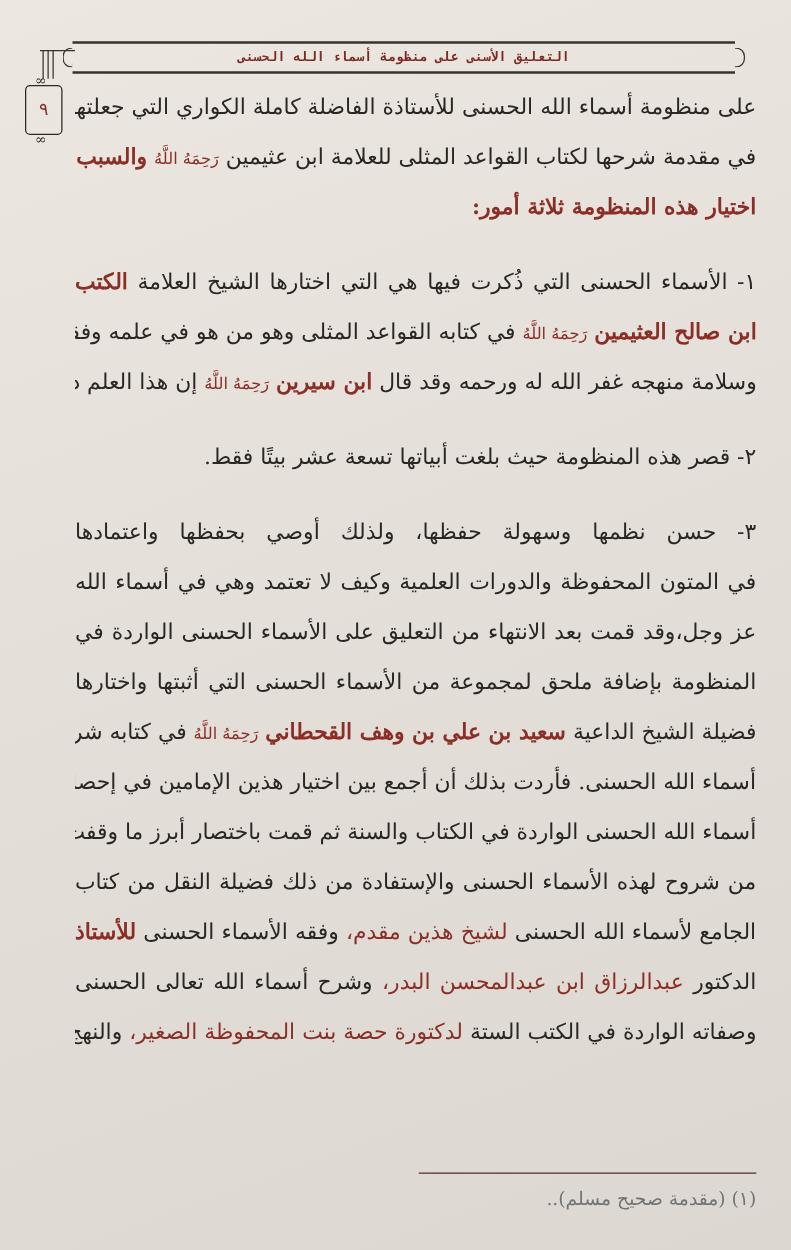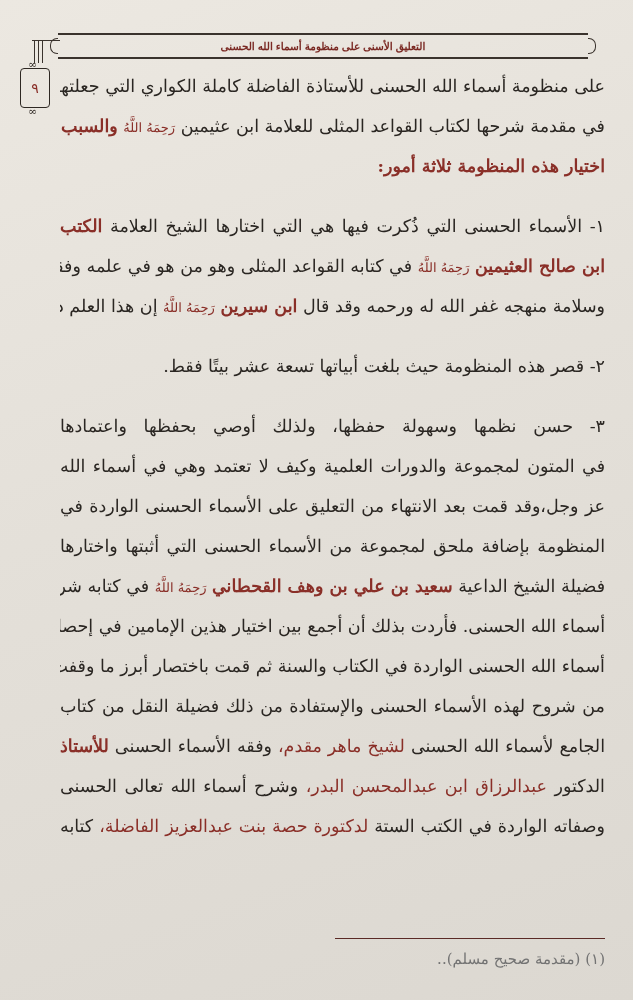--- a/index.html
+++ b/index.html
@@ -15,21 +15,21 @@
       border-top: 2px solid #3a332d; border-bottom: 2px solid #3a332d;
       display: flex; align-items: center; justify-content: center;
     }
     .header-frame::before, .header-frame::after {
       content: ""; position: absolute; top: 3px; height: 14px; width: 7px;
       border: 1.5px solid #3a332d;
     }
     .header-frame::before { left: -8px; border-right: none; border-radius: 7px 0 0 7px; }
     .header-frame::after { right: -8px; border-left: none; border-radius: 0 7px 7px 0; }
     .header-title {
-      font-family: Liberation Sans, sans-serif;
+      font-family: Liberation Mono, monospace;
       font-size: 10.5px; font-weight: bold; color: #7b2a24; direction: rtl;
     }
     .hanger {
       position: absolute; left: 32px; top: 40px; width: 28px; height: 25px;
     }
     .hanger .bar { position: absolute; left: 0; top: 0; width: 28px; border-top: 1.5px solid #3a332d; }
     .hanger .rod { position: absolute; top: 0; height: 23px; border-left: 1.5px solid #3a332d; }
     .page-badge {
       position: absolute; left: 20px; top: 68px; width: 28px; height: 38px;
       border: 1.5px solid #2e2823; border-radius: 4px;
@@ -105,44 +105,44 @@
     <span>إن هذا العلم دين</span>
   </div>
 
   <div class="gap"></div>
   <div class="line">
     <span>٢- قصر هذه المنظومة حيث بلغت أبياتها تسعة عشر بيتًا فقط.</span>
   </div>
 
   <div class="gap"></div>
   <div class="line justify"><span>٣- حسن نظمها وسهولة حفظها، ولذلك أوصي بحفظها واعتمادها</span></div>
-  <div class="line justify"><span>في المتون لمجموعة والدورات العلمية وكيف لا تعتمد وهي في أسماء الله</span></div>
+  <div class="line justify"><span>في المتون المحفوظة والدورات العلمية وكيف لا تعتمد وهي في أسماء الله</span></div>
   <div class="line justify"><span>عز وجل،وقد قمت بعد الانتهاء من التعليق على الأسماء الحسنى الواردة في</span></div>
   <div class="line justify"><span>المنظومة بإضافة ملحق لمجموعة من الأسماء الحسنى التي أثبتها واختارها</span></div>
   <div class="line justify">
     <span>فضيلة الشيخ الداعية</span>
     <span class="red bold">سعيد بن علي بن وهف القحطاني</span>
     <span class="honor">رَحِمَهُ اللَّهُ</span>
     <span>في كتابه شرح</span>
   </div>
   <div class="line justify"><span>أسماء الله الحسنى. فأردت بذلك أن أجمع بين اختيار هذين الإمامين في إحصاء</span></div>
   <div class="line justify"><span>أسماء الله الحسنى الواردة في الكتاب والسنة ثم قمت باختصار أبرز ما وقفت عليه</span></div>
   <div class="line justify"><span>من شروح لهذه الأسماء الحسنى والإستفادة من ذلك فضيلة النقل من كتاب</span></div>
   <div class="line justify">
     <span>الجامع لأسماء الله الحسنى</span>
-    <span class="red">لشيخ ماهر مقدم،</span>
+    <span class="red">لشيخ هذين مقدم،</span>
     <span>وفقه الأسماء الحسنى</span>
     <span class="red bold">للأستاذ</span>
   </div>
   <div class="line justify">
     <span>الدكتور</span>
     <span class="red">عبدالرزاق ابن عبدالمحسن البدر،</span>
     <span>وشرح أسماء الله تعالى الحسنى</span>
   </div>
   <div class="line justify">
     <span>وصفاته الواردة في الكتب الستة</span>
-    <span class="red">لدكتورة حصة بنت عبدالعزيز الفاضلة،</span>
-    <span>كتابه</span>
+    <span class="red">لدكتورة حصة بنت المحفوظة الصغير،</span>
+    <span>والنهج</span>
   </div>
 </div>
 
 <div class="footnote-rule"></div>
 <div class="footnote">(١) (مقدمة صحيح مسلم)..</div>
 
 </body></html>

